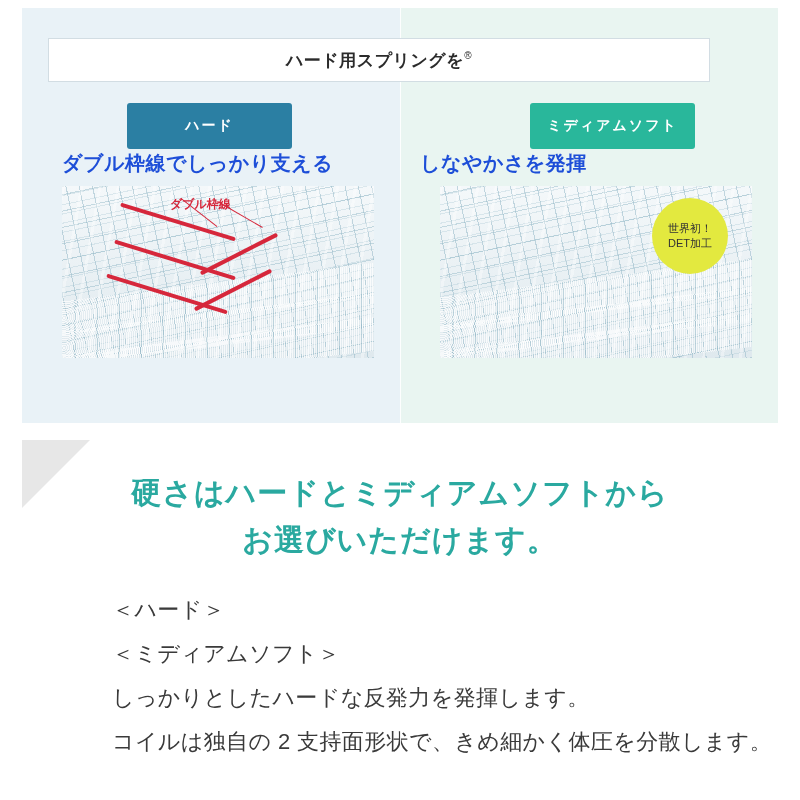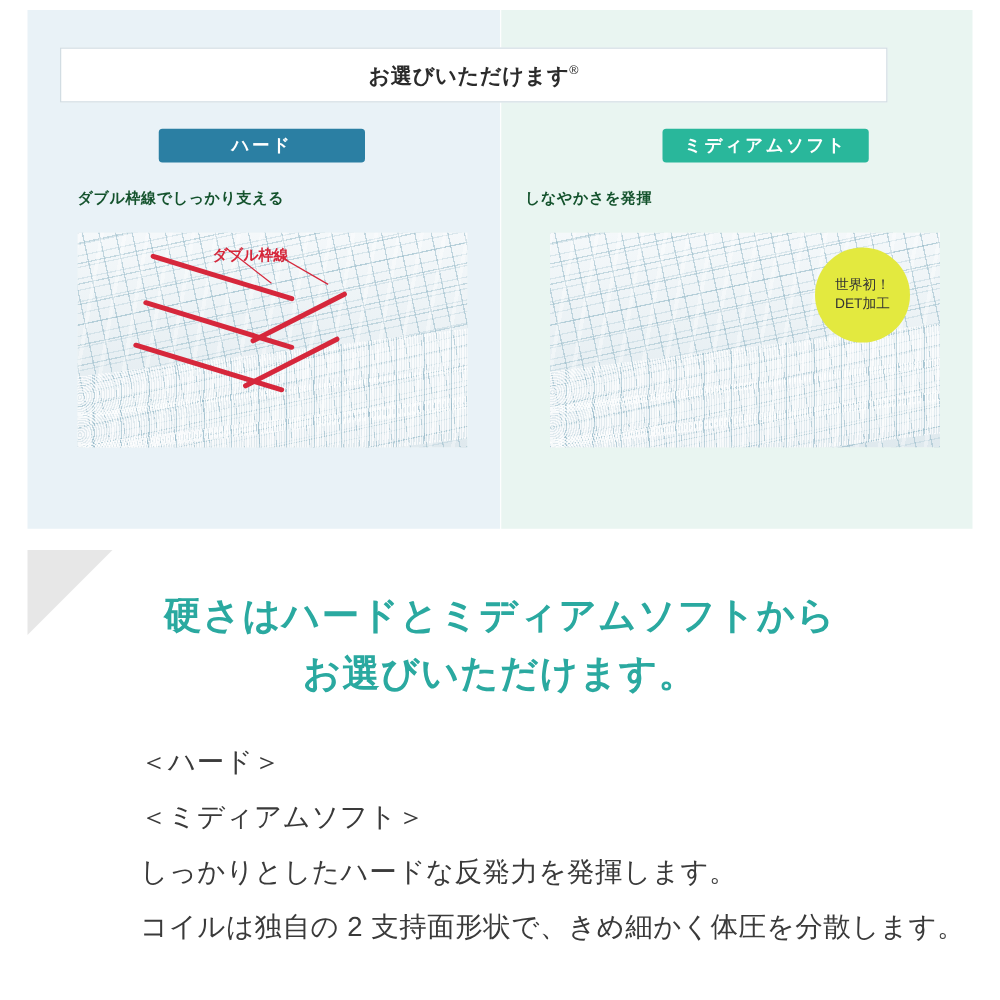--- a/index.html
+++ b/index.html
@@ -49,36 +49,36 @@
   .title-band .reg{
     font-size:10px;
     vertical-align:super;
     font-weight:normal;
   }
 
   
   .pill{
     position:absolute;
     top:103px;
-    width:165px; height:27px;
+    width:165px; height:46px;
     border-radius:3px;
     display:flex;align-items:center;justify-content:center;
     color:#fff;font-size:14px;font-weight:bold;letter-spacing:2px;
     z-index:5;
   }
   .pill.hard{ left:127px; background:#2b7fa3; }
   .pill.soft{ left:530px; background:#29b79b; }
 
   
   .sub{
     position:absolute;
     top:150px;
-    font-size:12px;
+    font-size:20px;
     font-weight:bold;
-    color:#14532d;
+    color:#1d4ed8;
     letter-spacing:.5px;
     z-index:5;
   }
   .sub.left{ left:62px; }
   .sub.right{ left:420px; }
 
   
   .photo{
     position:absolute;
     top:186px;
@@ -177,21 +177,21 @@
 <body>
 
 <div class="panel">
   <div class="half left"></div>
   <div class="half right"></div>
 </div>
 <div class="divider"></div>
 
 <div class="title-band">
   <div class="t">
-    <span>お選びいただけます</span><span class="reg">®</span>
+    <span>ハード用スプリングを</span><span class="reg">®</span>
   </div>
 </div>
 
 <div class="pill hard">
   <span>ハード</span>
 </div>
 <div class="pill soft">
   <span>ミディアムソフト</span>
 </div>
 

